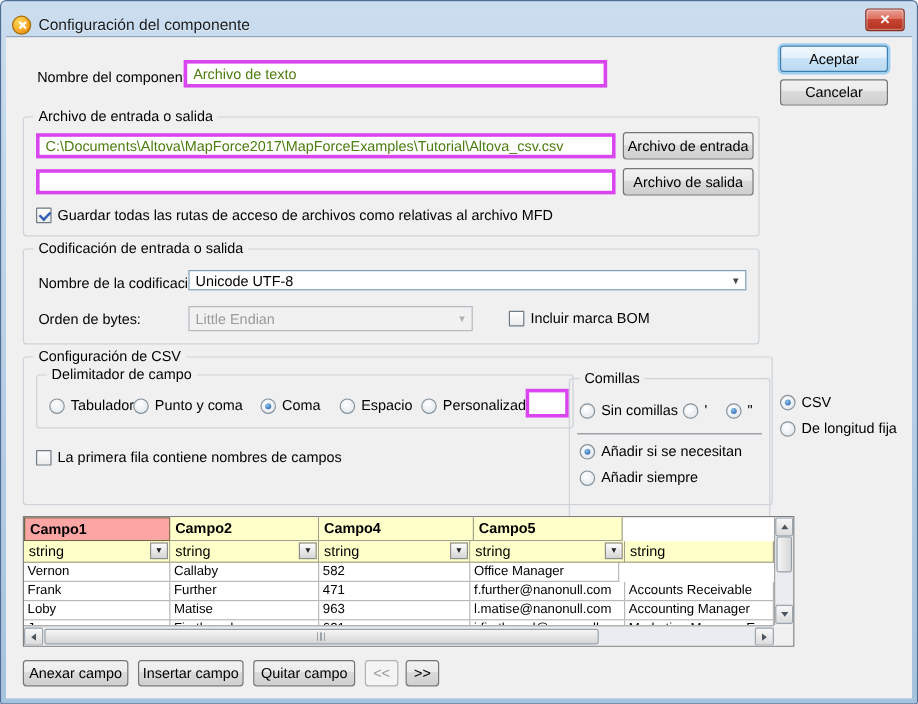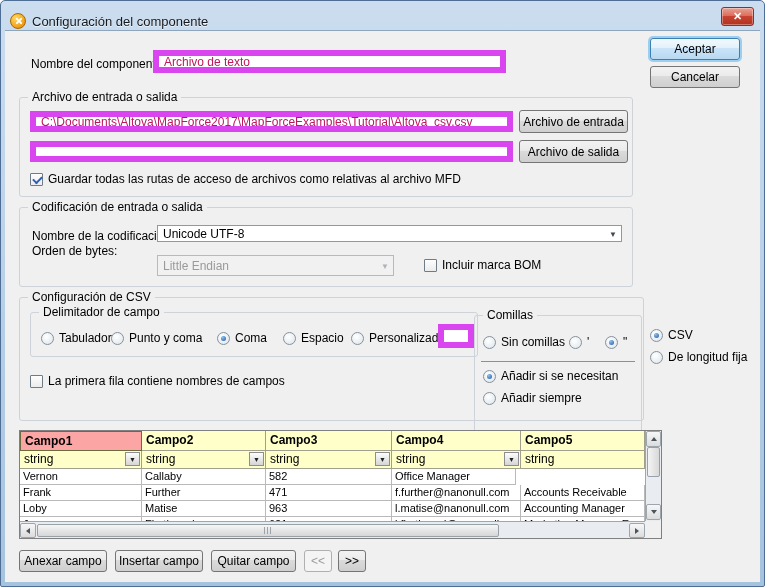--- a/index.html
+++ b/index.html
@@ -1,36 +1,36 @@
 <!DOCTYPE html>
 <html><head>
 <meta charset="utf-8">
 <style>
   html,body{margin:0;padding:0;background:#fff}
   .canvas{position:relative;width:765px;height:587px;box-sizing:border-box;
     font-family:"Liberation Sans",sans-serif;font-size:12px;color:#000;
     background:linear-gradient(#CBDDEF,#A6C3DE);border:1px solid #4E6E96;
     border-radius:5px 5px 2px 2px;overflow:hidden}
   
-  .titlebar{position:absolute;left:0;top:0;right:0;height:29px;display:flex;align-items:flex-end;padding:1px 9px;gap:6px;box-sizing:border-box}
+  .titlebar{position:absolute;left:0;top:0;right:0;height:29px;display:flex;align-items:flex-start;padding:12px 9px;gap:6px;box-sizing:border-box}
   .app-icon{width:16px;height:16px;border-radius:50%;flex:none;position:relative;box-sizing:border-box;
     background:radial-gradient(circle at 35% 30%,#FFD95E,#F5A623 60%,#D97B00);border:1px solid #A66A00}
   .app-icon::before,.app-icon::after{content:"";position:absolute;left:6.5px;top:3px;width:2px;height:8px;background:#fff;border-radius:1px}
   .app-icon::before{transform:rotate(45deg)}
   .app-icon::after{transform:rotate(-45deg)}
   .title{font-size:13px;color:#15191E;text-shadow:0 1px 0 rgba(255,255,255,.65);white-space:nowrap}
   .close-btn{position:absolute;right:10px;top:6px;width:33px;height:19px;box-sizing:border-box;
     border:1px solid #8E2F24;border-radius:3px;color:#fff;font:bold 11px "Liberation Sans",sans-serif;
     background:linear-gradient(#E9A196,#DC6E5D 45%,#C94433 46%,#B1321F);
     box-shadow:inset 0 0 0 1px rgba(255,255,255,.35);display:flex;align-items:center;justify-content:center;cursor:pointer;padding:0}
   
   .dlg-body{position:absolute;left:4px;right:4px;top:29px;bottom:4px;background:#F0F0F0;border-top:1px solid #8EA5BC}
   .lbl{position:absolute;white-space:nowrap}
-  .tb{position:absolute;background:#fff;border:6px solid #d946ef;box-sizing:border-box;
-    font:12px "Liberation Sans",sans-serif;padding:2px 5px;color:#be185d;outline:none}
+  .tb{position:absolute;background:#fff;border:3px solid #d946ef;box-sizing:border-box;
+    font:12px "Liberation Sans",sans-serif;padding:2px 5px;color:#4d7c0f;outline:none}
   .btn{position:absolute;box-sizing:border-box;border:1px solid #757575;border-radius:3px;cursor:pointer;padding:0;
     background:linear-gradient(#F2F2F2,#EBEBEB 45%,#DBDBDB 46%,#CFCFCF);
     font:12px "Liberation Sans",sans-serif;color:#000;display:flex;align-items:center;justify-content:center;white-space:nowrap}
   .btn.default{border-color:#3C7FB1;box-shadow:0 0 0 2px #9CCEF0;
     background:linear-gradient(#F1F8FD,#E3F1FB 45%,#CBE4F7 46%,#B8D9F2)}
   .btn.disabled{color:#9C9C9C;border-color:#B0B0B0;background:#F4F4F4;cursor:default}
   .groupbox{position:absolute;border:1px solid #CDD3D8;border-radius:3px;box-sizing:border-box}
   .gb-title{position:absolute;top:-8px;left:8px;background:#F0F0F0;padding:0 4px;white-space:nowrap}
   .cbrow,.radiorow{position:absolute;display:flex;align-items:center;gap:5px;white-space:nowrap;cursor:default}
   .checkbox{width:13px;height:13px;box-sizing:border-box;flex:none;position:relative;border-radius:1px;
@@ -117,21 +117,21 @@
       </div>
     </div>
 
     <div class="groupbox" style="left:14px;top:176px;width:614px;height:80px">
       <span class="gb-title">Codificación de entrada o salida</span>
       <span class="lbl" style="left:12px;top:21px">Nombre de la codificación:</span>
       <div class="combo" style="left:137px;top:17px;width:465px;height:17px">
         <span>Unicode UTF-8</span>
         <span class="arrow">▼</span>
       </div>
-      <span class="lbl" style="left:12px;top:36px">Orden de bytes:</span>
+      <span class="lbl" style="left:12px;top:51px">Orden de bytes:</span>
       <div class="combo disabled" style="left:137px;top:47px;width:237px;height:21px">
         <span>Little Endian</span>
         <span class="arrow">▼</span>
       </div>
       <div class="cbrow" style="left:404px;top:50px">
         <span class="checkbox"></span>
         <span>Incluir marca BOM</span>
       </div>
     </div>
 
@@ -200,21 +200,20 @@
     </div>
     <div class="radiorow" style="left:645px;top:319px">
       <span class="radio"></span>
       <span>De longitud fija</span>
     </div>
 
     <div class="table">
       <div class="hdr-row">
         <div class="hdr-cell selected cw0">Campo1</div>
         <div class="hdr-cell cw1">Campo2</div>
-        <div class="hdr-cell cw2">Campo3</div>
         <div class="hdr-cell cw3">Campo4</div>
         <div class="hdr-cell cw4">Campo5</div>
       </div>
       <div class="type-row">
         <div class="type-cell cw0"><span>string</span><span class="combo-btn">
               <span>▼</span>
             </span></div>
         <div class="type-cell cw1"><span>string</span><span class="combo-btn">
               <span>▼</span>
             </span></div>

